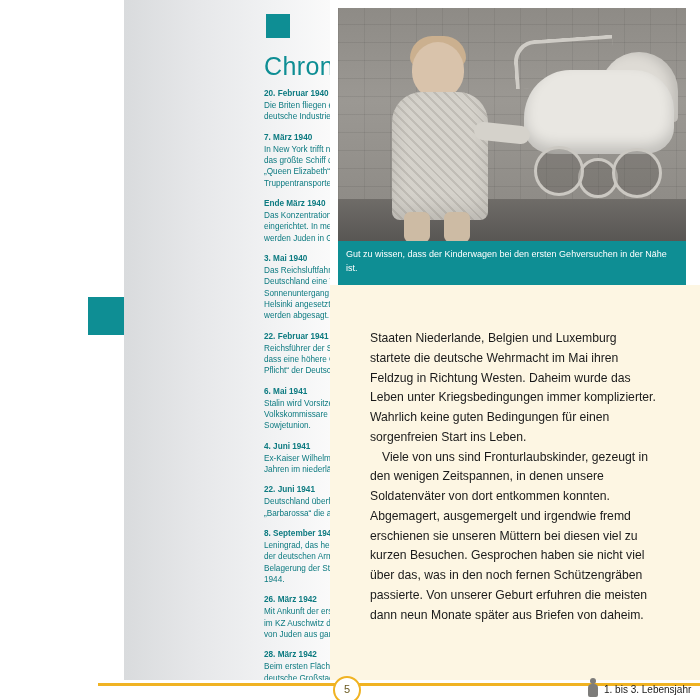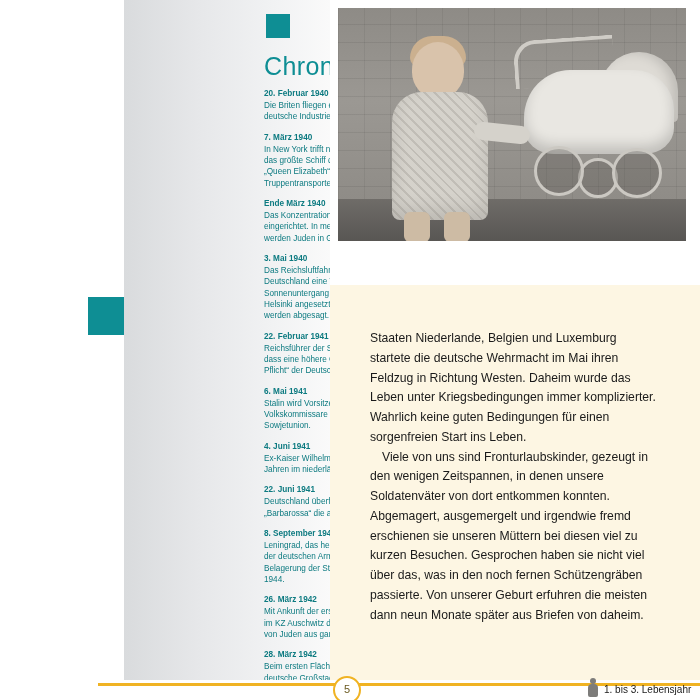--- a/index.html
+++ b/index.html
@@ -382,20 +382,23 @@
     <div class="wheel w1"></div>
     <div class="wheel w2"></div>
     <div class="child-hair"></div>
     <div class="child-head"></div>
     <div class="child-body"></div>
     <div class="child-arm"></div>
     <div class="child-leg l1"></div>
     <div class="child-leg l2"></div>
   </div>
 
+  <div class="caption-bar">
+    <div class="caption-text">Gut zu wissen, dass der Kinderwagen bei den ersten Gehversuchen in der Nähe ist.</div>
+  </div>
 
   <div class="body-panel">
     <div class="body-text">
       <p>Staaten Niederlande, Belgien und Luxemburg startete die deutsche Wehrmacht im Mai ihren Feldzug in Richtung Westen. Daheim wurde das Leben unter Kriegsbedingungen immer komplizierter. Wahrlich keine guten Bedingungen für einen sorgenfreien Start ins Leben.</p>
       <p>Viele von uns sind Fronturlaubskinder, gezeugt in den wenigen Zeitspannen, in denen unsere Soldatenväter von dort entkommen konnten. Abgemagert, ausgemergelt und irgendwie fremd erschienen sie unseren Müttern bei diesen viel zu kurzen Besuchen. Gesprochen haben sie nicht viel über das, was in den noch fernen Schützengräben passierte. Von unserer Geburt erfuhren die meisten dann neun Monate später aus Briefen von daheim.</p>
     </div>
   </div>
 
   <div class="footer"></div>
   <div class="footer-rule"></div>

